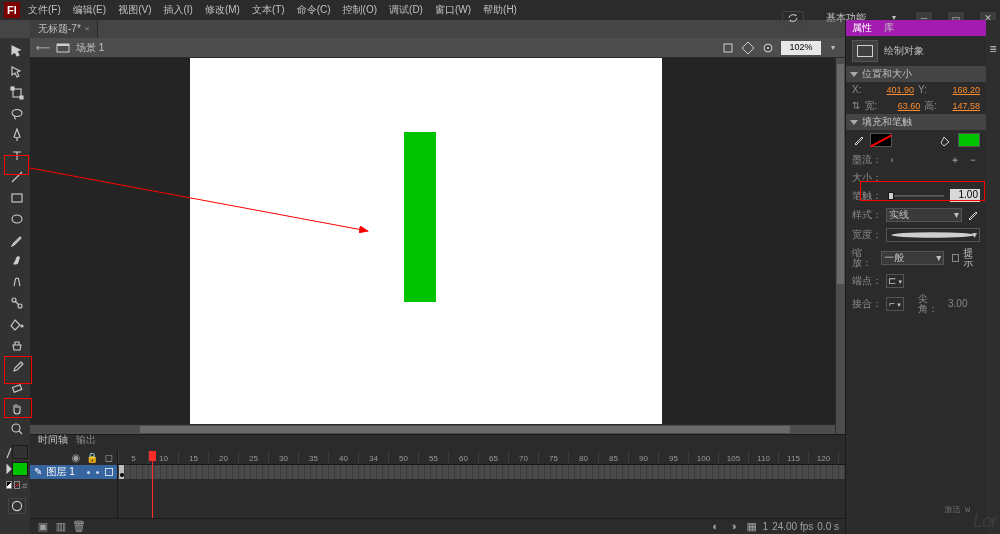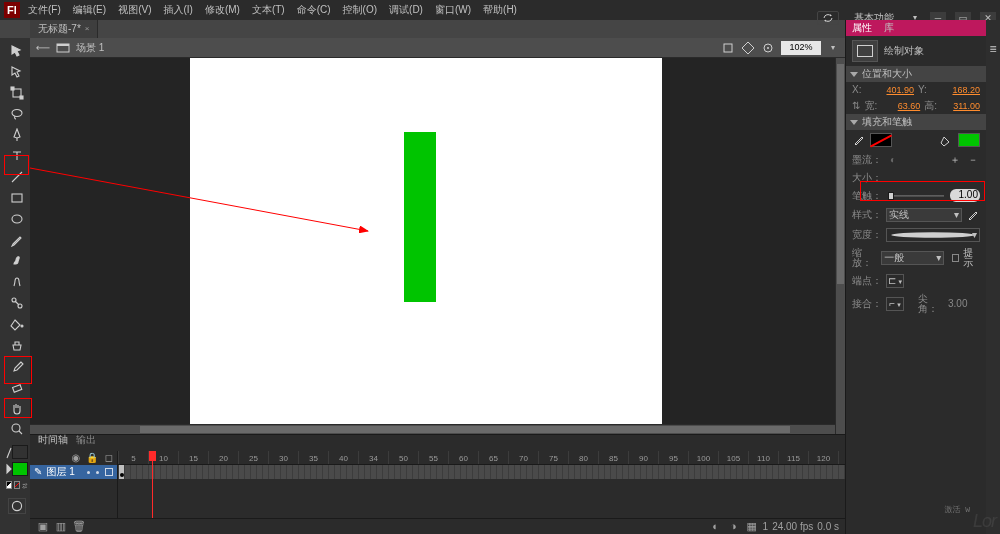--- a/index.html
+++ b/index.html
@@ -20,21 +20,21 @@
     --hl:#ff0000;
   }
   * { box-sizing:border-box; margin:0; padding:0; font-family:"Microsoft YaHei",Tahoma,Arial,sans-serif; font-size:10px; line-height:1; }
   body { width:1000px; height:534px; overflow:hidden; background:var(--bg0); color:var(--text); position:relative; }
 
   
   .titlebar { height:20px; background:#2b2b2b; display:flex; align-items:center; padding:0 4px; gap:4px; }
   .logo { width:16px; height:16px; background:var(--title-bg); color:#fff; display:flex; align-items:center; justify-content:center; font-weight:bold; font-size:11px; }
   .menu { display:flex; gap:4px; }
   .menu span { padding:2px 4px; cursor:default; }
-  .titlebar .right { margin-left:auto; display:flex; align-items:center; gap:9px;margin-top:16px; }
+  .titlebar .right { margin-left:auto; display:flex; align-items:center; gap:16px;margin-top:16px; }
   .winbtn { width:16px; height:12px; background:#3c3c3c; display:flex; align-items:center; justify-content:center; font-size:9px;}
   .workspace-label { color:var(--text); padding:0 6px;}
   .sync-btn { width:22px; height:14px; border:1px solid #444; display:flex; align-items:center; justify-content:center; border-radius:2px;}
   
   .doc-tabs { height:18px; background:var(--bg2); display:flex; align-items:stretch; padding-left:30px; }
   .doc-tab { display:flex; align-items:center; gap:4px; padding:0 8px; background:#3e3e3e; border-right:1px solid #2a2a2a; font-size:9px;}
   .doc-tab .x { font-size:8px; color:#999;}
   
   .editbar { position:absolute; top:38px; left:30px; right:155px; height:20px; background:#4d4d4d; display:flex; align-items:center; padding:0 6px; gap:6px; border-bottom:1px solid #2a2a2a;}
   .editbar .spacer { flex:1; }
@@ -82,39 +82,39 @@
   .cell { width:6px; height:14px; flex:none; background:#4a4a4a; border-left:1px solid #3c3c3c;}
   .cell.key { background:#bfbfbf; position:relative;}
   .cell.key::after{ content:''; position:absolute; bottom:2px; left:1px; width:4px; height:4px; background:#000; border-radius:50%;}
   .playhead { position:absolute; top:0; bottom:0; width:1px; background:#ff2a2a; left:34px; z-index:3;}
   .playhead::before { content:''; position:absolute; top:0; left:-3px; width:7px; height:10px; background:#ff2a2a; }
   .tl-footer { height:16px; display:flex; align-items:center; gap:4px; padding:0 6px; font-size:8px; color:#a0a0a0; border-top:1px solid #1a1a1a;}
   .tl-footer .ico { width:14px; height:14px; display:flex; align-items:center; justify-content:center; font-size:11px;}
 
   
   .panel { position:absolute; top:20px; right:14px; width:141px; bottom:0; background:var(--bg1); border-left:1px solid #1a1a1a; display:flex; flex-direction:column; font-size:9px;}
-  .panel .tabs { height:16px; display:flex; align-items:center; gap:12px; padding:0 6px; background:#be185d; }
+  .panel .tabs { height:16px; display:flex; align-items:center; gap:12px; padding:0 6px; background:#a21caf; }
   .panel .tabs span:first-child{color:#fff;}
   .panel .hdr-row { display:flex; align-items:center; gap:6px; padding:4px 6px; }
   .panel .shape-ico { width:26px; height:22px; background:#3f3f3f; border:1px solid #555; position:relative;}
   .panel .shape-ico::before{content:''; position:absolute; inset:4px; border:1px solid #cfcfcf;}
   .panel .section-h { height:16px; background:#444; display:flex; align-items:center; padding:0 4px; gap:4px;}
   .panel .section-h::before{content:''; width:0; height:0; border-left:4px solid transparent; border-right:4px solid transparent; border-top:5px solid #aaa;}
   .panel .prop-row { display:flex; align-items:center; padding:3px 6px; gap:4px;}
   .panel .lbl { color:var(--text-dim); width:22px;}
   .panel .val { color:var(--accent-orange); text-decoration:underline; width:42px; text-align:right; font-size:9px;}
   .panel .lock { color:#888; }
   .panel .sw { width:22px; height:14px; border:1px solid #555; }
   .panel .no-stroke { width:22px; height:14px; border:1px solid #555; background:#000; position:relative;}
   .panel .no-stroke::after{content:''; position:absolute; left:-2px; right:-2px; top:50%; height:2px; background:#f00; transform:rotate(-28deg);}
   .panel .green-sw { background:var(--fill-green);}
   .panel .btn-ico { width:14px; height:14px; display:flex; align-items:center; justify-content:center;}
   .slider-track { position:relative; flex:1; height:2px; background:linear-gradient(#666,#444); margin:0 2px; }
   .slider-thumb { position:absolute; top:-3px; left:0; width:6px; height:8px; background:#cfcfcf; border:1px solid #1a1a1a;}
-  .panel .num-box { width:30px; height:13px; background:#d9d9d9; color:#000; text-align:right; padding:1px 2px;border-radius:6px;}
+  .panel .num-box { width:30px; height:13px; background:#d9d9d9; color:#000; text-align:right; padding:1px 2px;}
   .panel select, .panel .sel { background:#3a3a3a; color:var(--text); border:1px solid #555; height:14px; font-size:9px; padding:0 2px; display:flex; align-items:center;}
   .panel .mini-opt{ width:18px; height:14px; border:1px solid #555;}
 
   
   .hl { position:absolute; border:1px solid var(--hl); pointer-events:none; z-index:50; }
 
   
   .ghost { position:absolute; right:4px; bottom:4px; font-size:18px; color:rgba(255,255,255,0.08); font-style:italic; letter-spacing:-1px; pointer-events:none;}
   .ghost2 { position:absolute; right:30px; bottom:20px; color:#707070; font-size:8px; pointer-events:none;font-family:Liberation Mono, monospace;}
 
@@ -557,21 +557,21 @@
     <span class="lbl">X:</span>
     <span class="val">401.90</span>
     <span class="lbl">Y:</span>
     <span class="val">168.20</span>
   </div>
   <div class="prop-row">
     <span class="lock">⇅</span>
     <span class="lbl">宽:</span>
     <span class="val">63.60</span>
     <span class="lbl">高:</span>
-    <span class="val">311.00</span>
+    <span class="val">147.58</span>
   </div>
 
   <div class="section-h">
       <span>填充和笔触</span>
     </div>
 
   <div class="prop-row">
     <span class="btn-ico">
         <svg viewBox="0 0 14 14">
           <path d="M3 11l7-7 1 1-7 7z" fill="none" stroke="#cfcfcf"></path>

